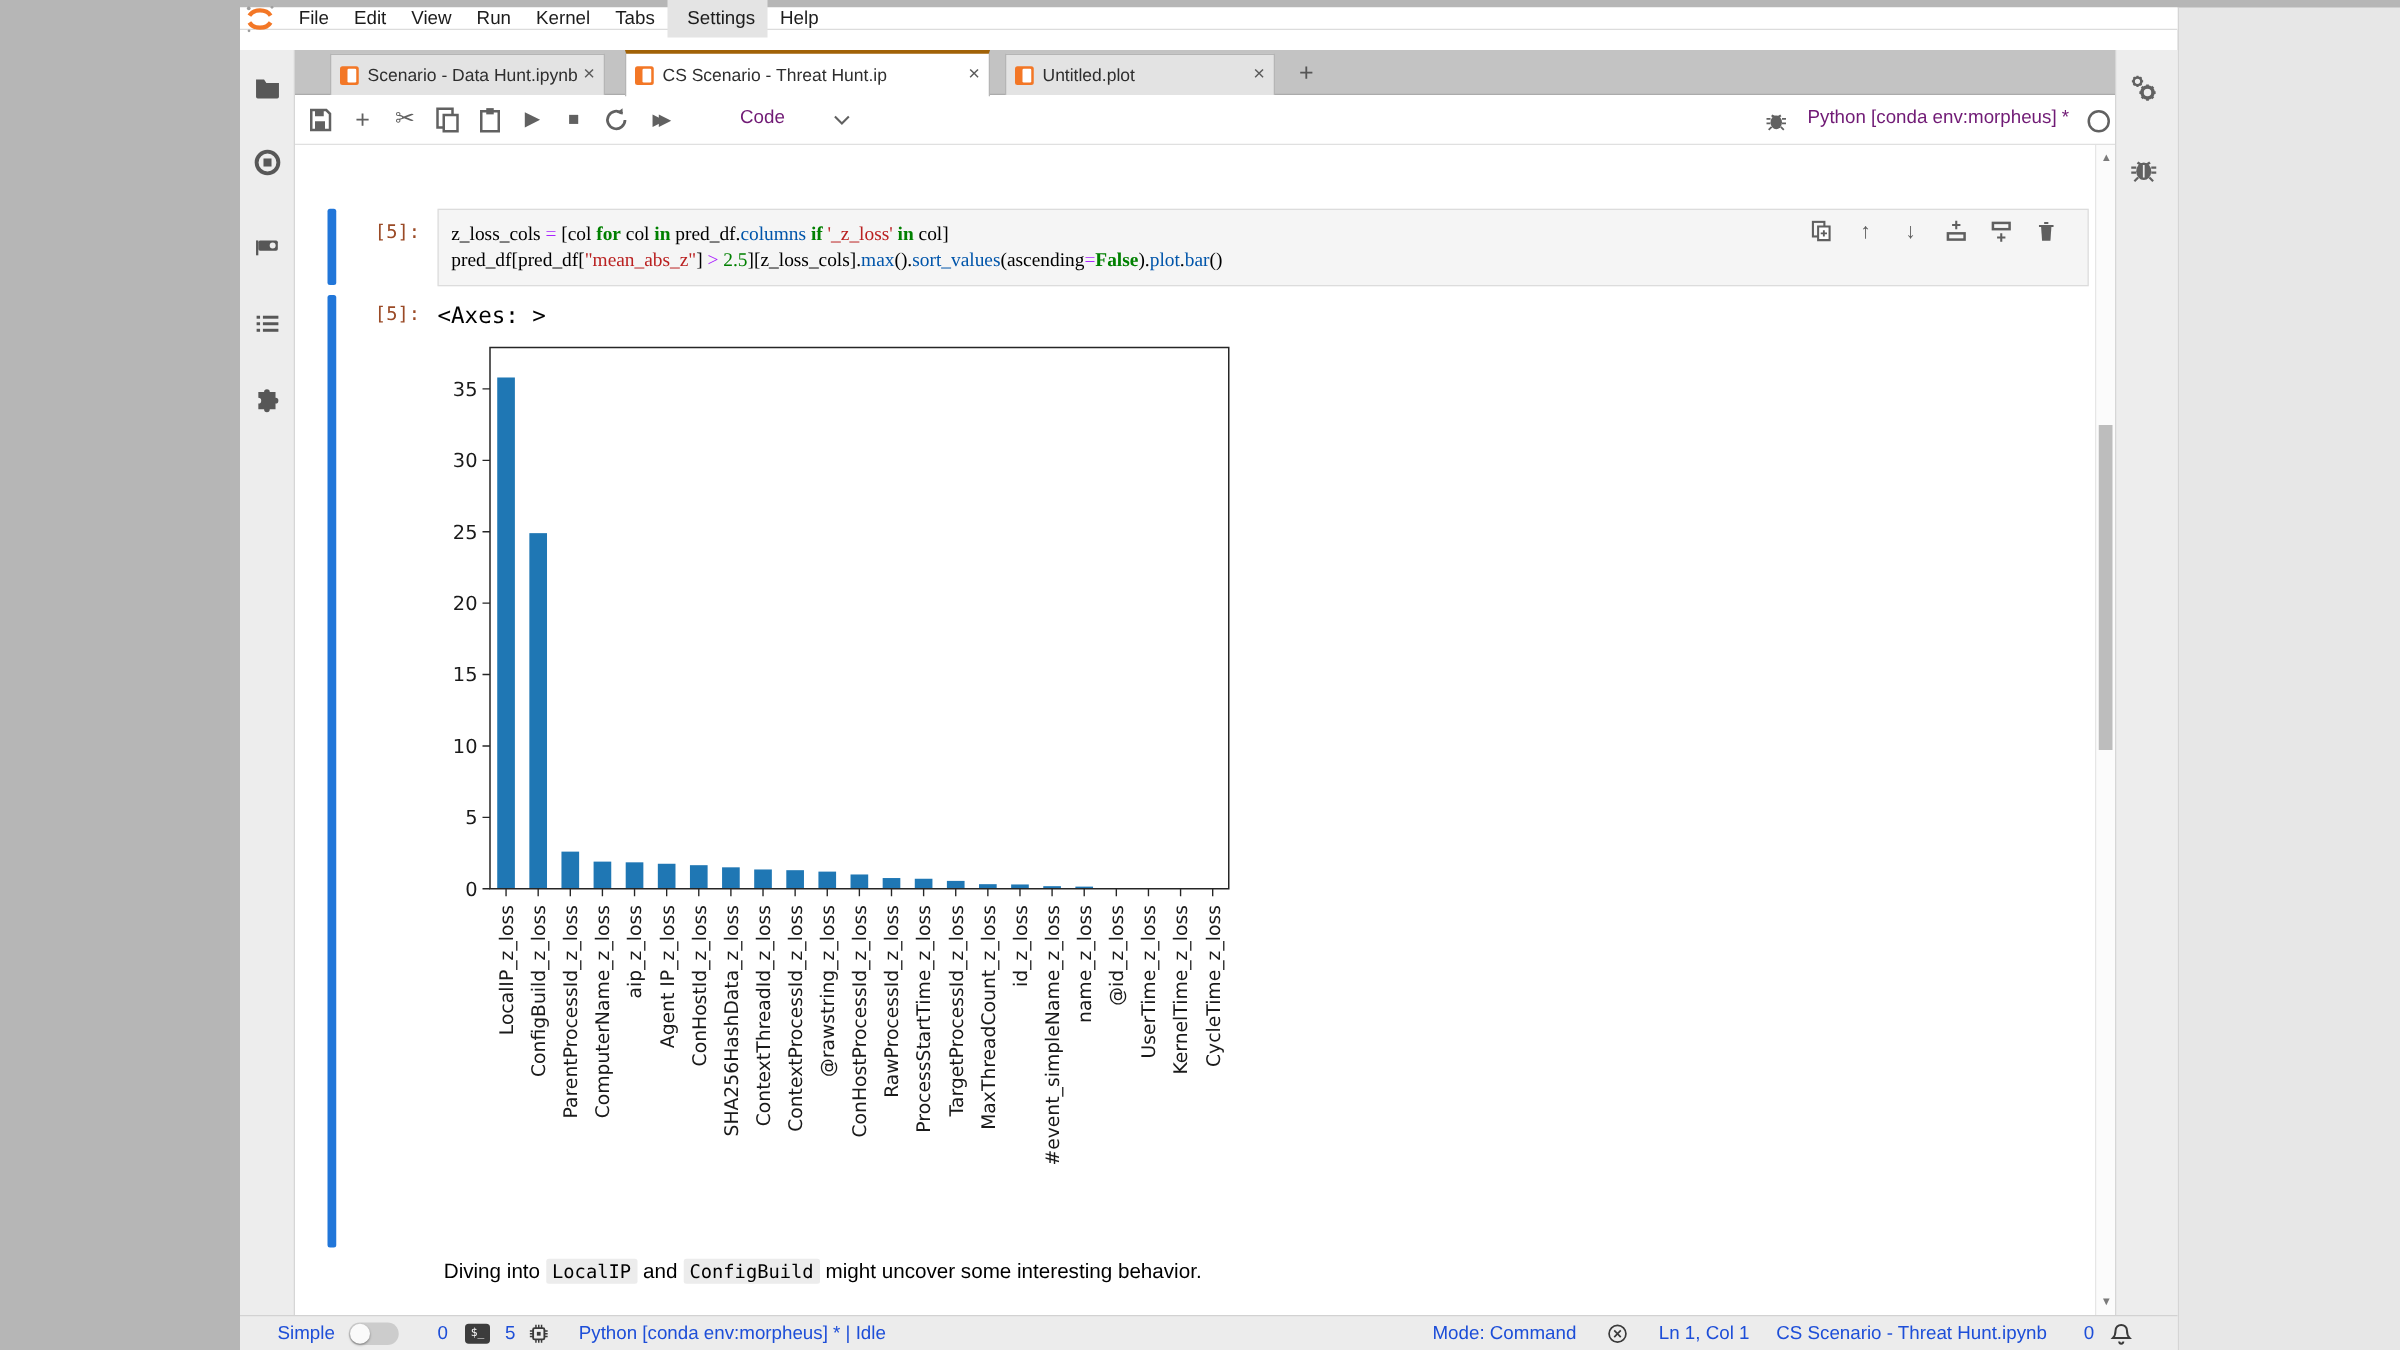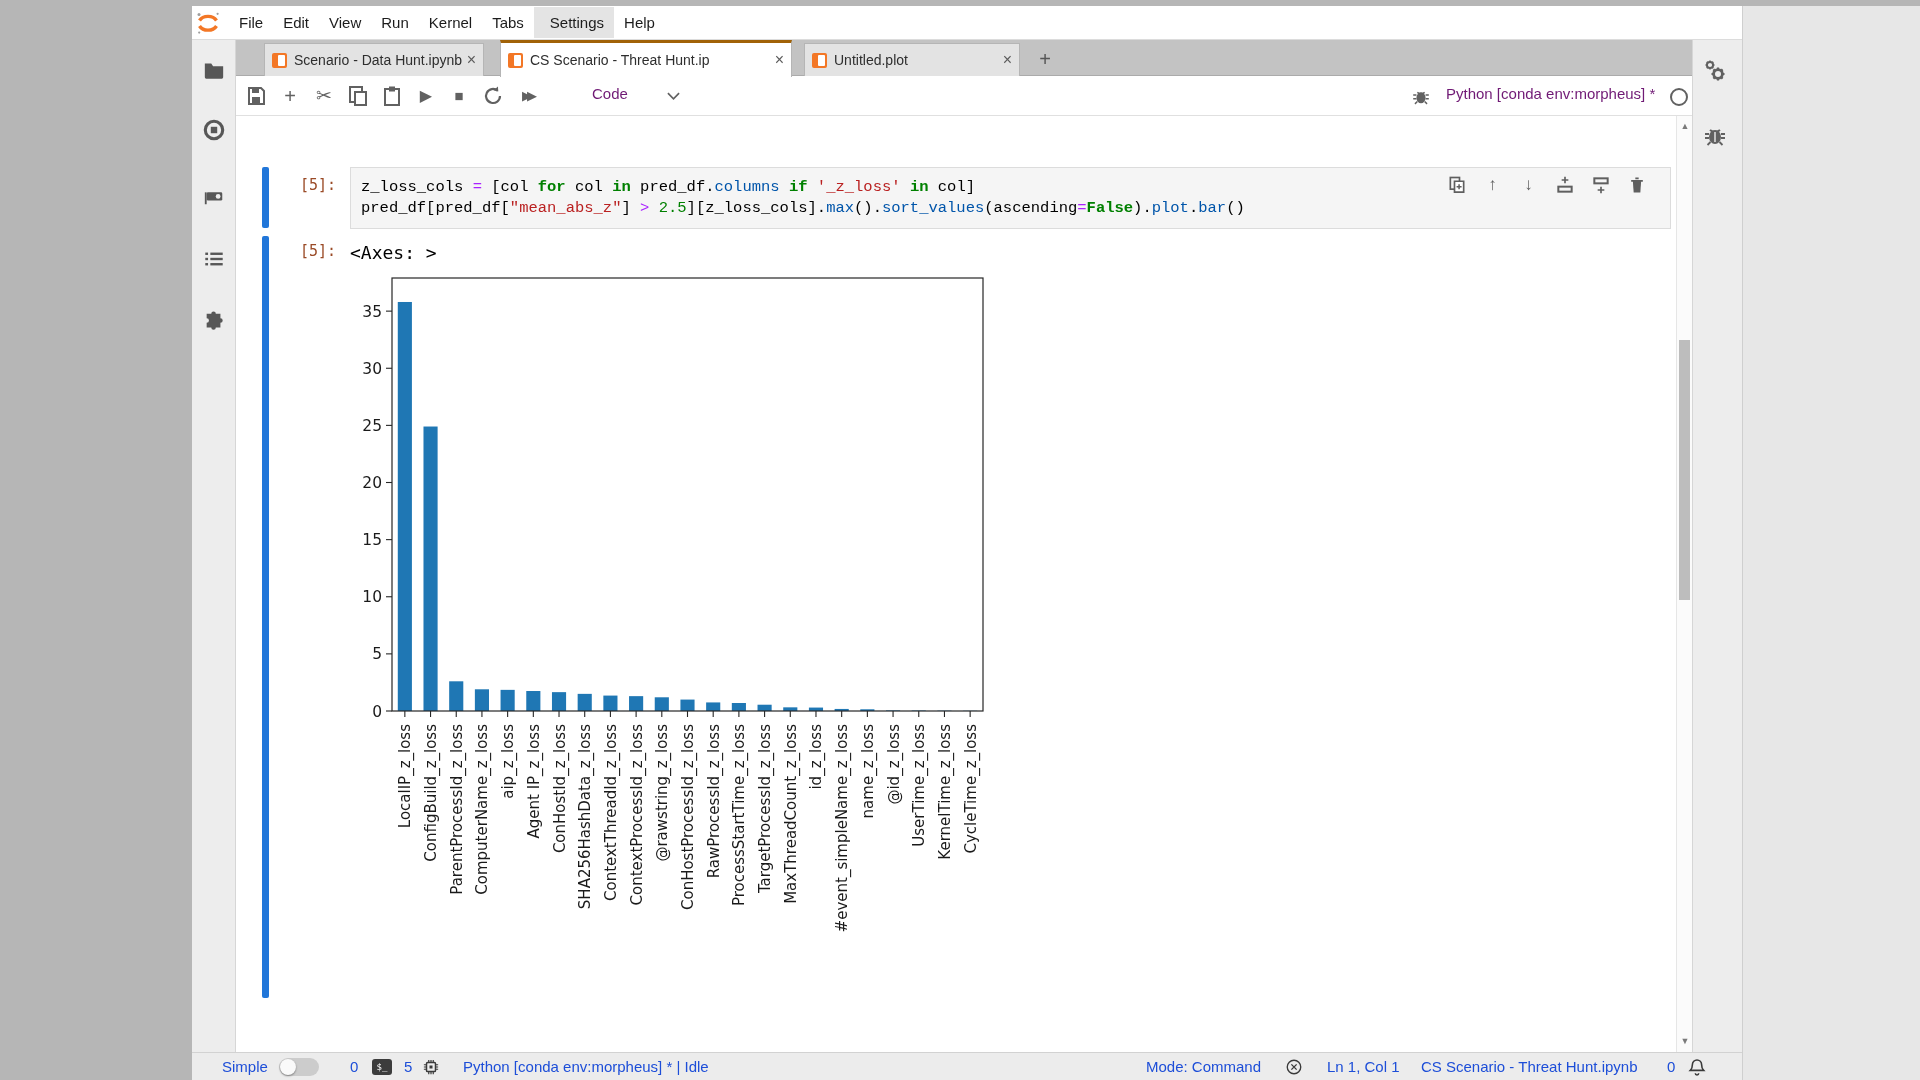--- a/index.html
+++ b/index.html
@@ -2,21 +2,21 @@
 <html><head>
 <meta charset="utf-8">
 <style>
   html,body{margin:0;padding:0;}
   .desktop{position:relative;width:1920px;height:1080px;background:#b6b6b6;overflow:hidden;
            font-family:"Liberation Sans",sans-serif;}
   .window{position:absolute;left:192px;top:6px;width:1550px;height:1074px;background:#fff;}
   .right-filler{position:absolute;left:1742px;top:6px;width:178px;height:1074px;background:#e7e7e7;border-left:1px solid #cfcfcf;}
 
   
-  .menubar{position:absolute;left:0;top:0;width:100%;height:34px;background:#fff;border-bottom:1px solid #dcdcdc;
+  .menubar{position:absolute;left:0;top:0;width:100%;height:18px;background:#fff;border-bottom:1px solid #dcdcdc;
            display:flex;align-items:center;box-sizing:border-box;}
   .logo{width:26px;height:26px;margin:0 8px 0 3px;flex:0 0 auto;}
   .menu-item{padding:7px 10px;font-size:15px;color:#1c1c1c;cursor:default;}
   .menu-item.hl{background:#e4e4e4;padding-left:16px;}
 
   
   .activity-bar{position:absolute;left:0;top:34px;width:44px;bottom:28px;background:#ededed;border-right:1px solid #d6d6d6;box-sizing:border-box;}
   .a-icon{position:absolute;left:11px;width:22px;height:22px;color:#575757;}
 
   
@@ -44,21 +44,21 @@
   .kernel-circle{position:absolute;top:12px;width:14px;height:14px;border:2px solid #616161;border-radius:50%;}
 
   
   .notebook{position:absolute;left:0;top:76px;right:16px;bottom:0;background:#fff;}
   .md-text{position:absolute;left:119px;font-size:16.5px;color:#000;}
   .sel-bar{position:absolute;left:26px;width:7px;background:#2176d9;border-radius:2px;}
   .prompt{position:absolute;left:30px;width:70px;text-align:right;font-family:"DejaVu Sans Mono",monospace;
           font-size:15px;color:#9a4a26;}
   .code-box{position:absolute;left:114px;width:1321px;height:62px;background:#f5f5f5;border:1px solid #dcdcdc;
             box-sizing:border-box;padding:9px 10px;}
-  .code-line{font-family:Liberation Mono, monospace;font-size:15.5px;line-height:21px;white-space:pre;color:#000;}
+  .code-line{font-family:Liberation Serif, serif;font-size:15.5px;line-height:21px;white-space:pre;color:#000;}
   .tk-p{color:#000;} .tk-k{color:#008000;font-weight:bold;} .tk-o{color:#aa22ff;}
   .tk-s{color:#ba2121;} .tk-n{color:#008000;} .tk-f{color:#0055aa;}
   .cell-actions{position:absolute;top:58px;left:1209px;display:flex;gap:13px;z-index:2;}
   .ca-icon{width:23px;height:22px;color:#5f5f5f;text-align:center;font-size:17px;line-height:22px;}
   .axes-repr{position:absolute;left:114px;font-family:"DejaVu Sans Mono",monospace;font-size:18px;color:#000;}
   .inline-code{font-family:"DejaVu Sans Mono",monospace;font-size:15px;background:#ececec;padding:1px 5px;border-radius:2px;}
 
   
   .scrollbar{position:absolute;right:0;top:76px;width:16px;bottom:0;background:#fbfbfb;border-left:1px solid #e6e6e6;box-sizing:border-box;}
   .scroll-thumb{position:absolute;left:2px;width:11px;top:224px;height:260px;background:#bdbdbd;}
@@ -346,20 +346,21 @@
               <text x="543.5652173913043" y="452" text-anchor="end" font-size="15" font-family="DejaVu Sans, sans-serif" fill="#1a1a1a" transform="rotate(-90 543.5652173913043 452)">@id_z_loss</text>
               <line x1="563.7608695652174" y1="439" x2="563.7608695652174" y2="445" stroke="#262626" stroke-width="1.1"></line>
               <text x="569.2608695652174" y="452" text-anchor="end" font-size="15" font-family="DejaVu Sans, sans-serif" fill="#1a1a1a" transform="rotate(-90 569.2608695652174 452)">UserTime_z_loss</text>
               <line x1="589.4565217391304" y1="439" x2="589.4565217391304" y2="445" stroke="#262626" stroke-width="1.1"></line>
               <text x="594.9565217391304" y="452" text-anchor="end" font-size="15" font-family="DejaVu Sans, sans-serif" fill="#1a1a1a" transform="rotate(-90 594.9565217391304 452)">KernelTime_z_loss</text>
               <line x1="615.1521739130435" y1="439" x2="615.1521739130435" y2="445" stroke="#262626" stroke-width="1.1"></line>
               <text x="620.6521739130435" y="452" text-anchor="end" font-size="15" font-family="DejaVu Sans, sans-serif" fill="#1a1a1a" transform="rotate(-90 620.6521739130435 452)">CycleTime_z_loss</text>
             </svg>
           </div>
 
+        <div class="md-text" style="top:892px" id="md-closing"><span>Diving into </span><span class="inline-code">LocalIP</span><span> and </span><span class="inline-code">ConfigBuild</span><span> might uncover some interesting behavior.</span></div>
       </div>
 
       <div class="scrollbar">
         <span class="scroll-arrow" style="top:2px">▲</span>
         <div class="scroll-thumb"></div>
         <span class="scroll-arrow" style="bottom:3px">▼</span>
       </div>
     </div>
 
     <div class="statusbar">

